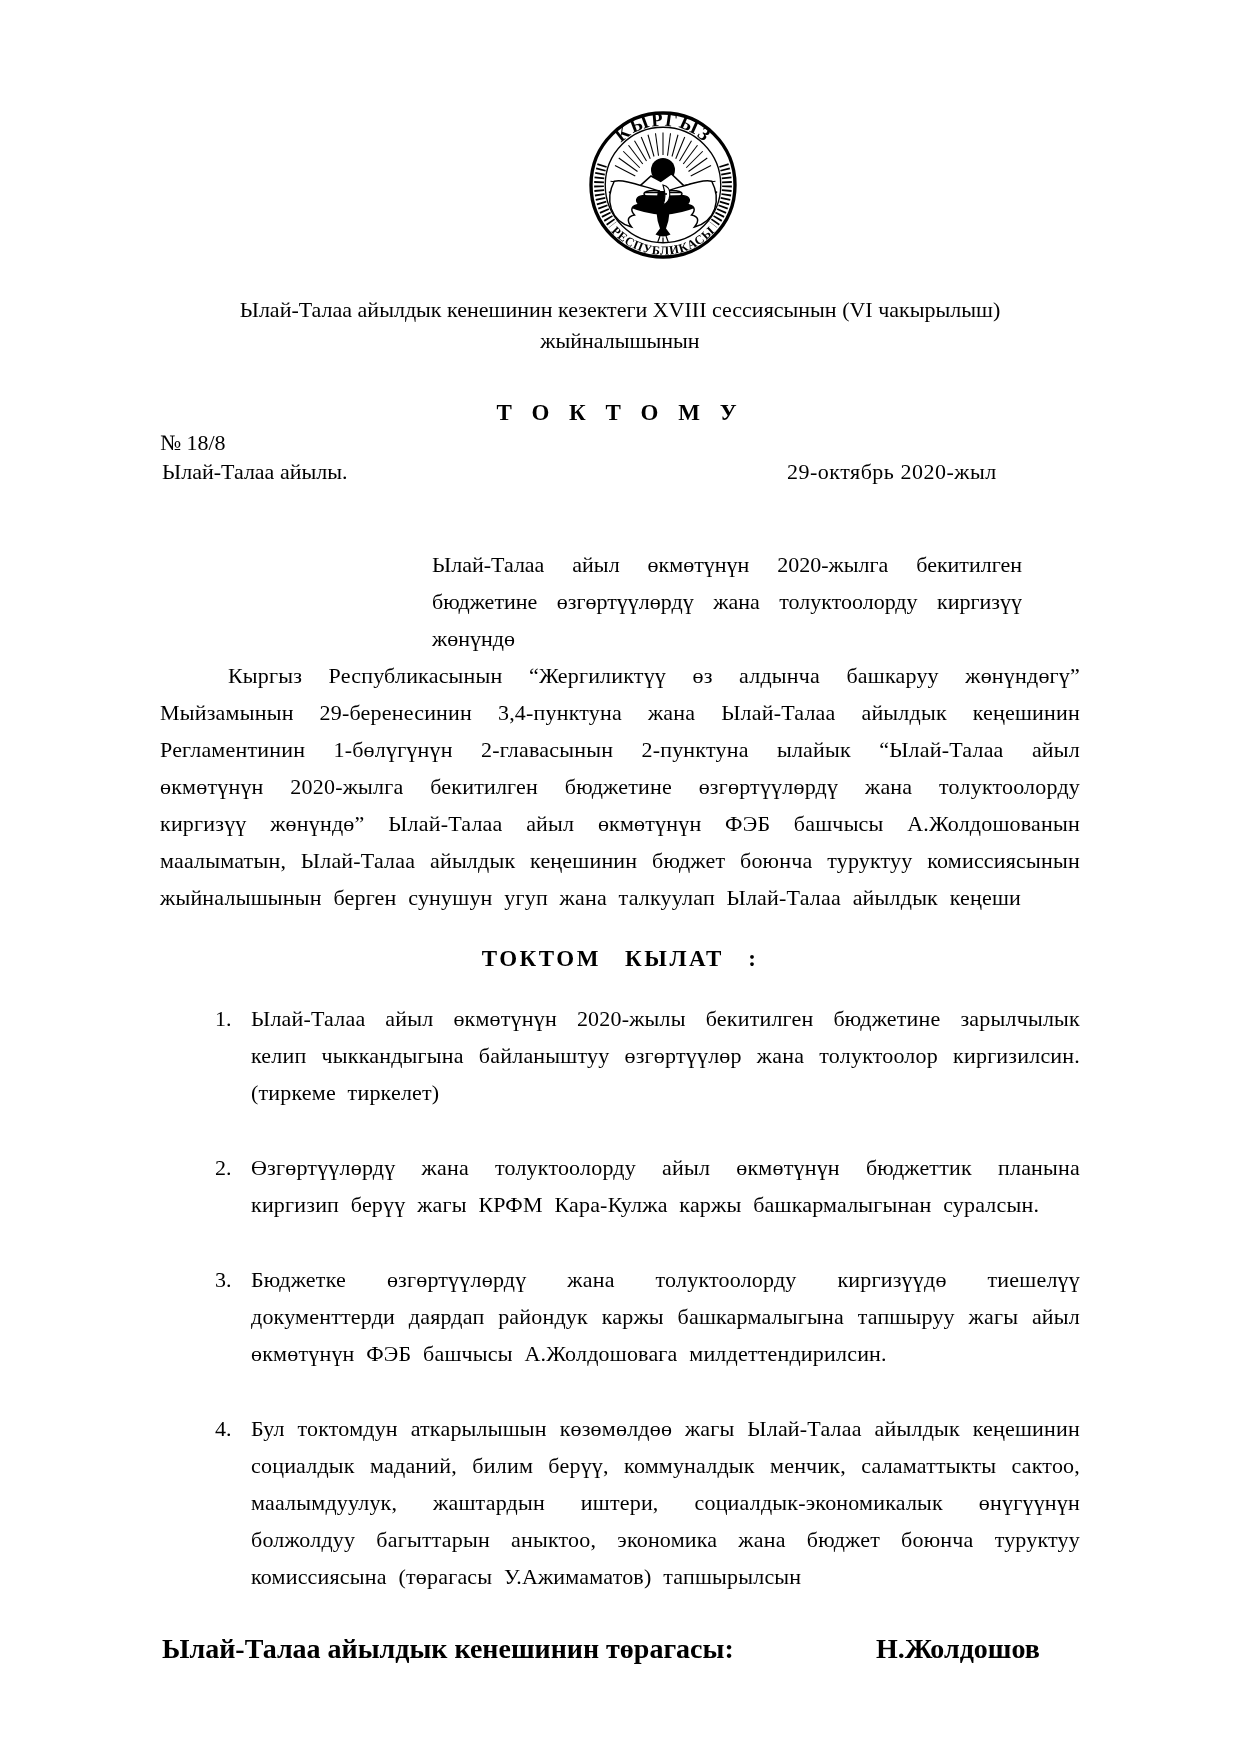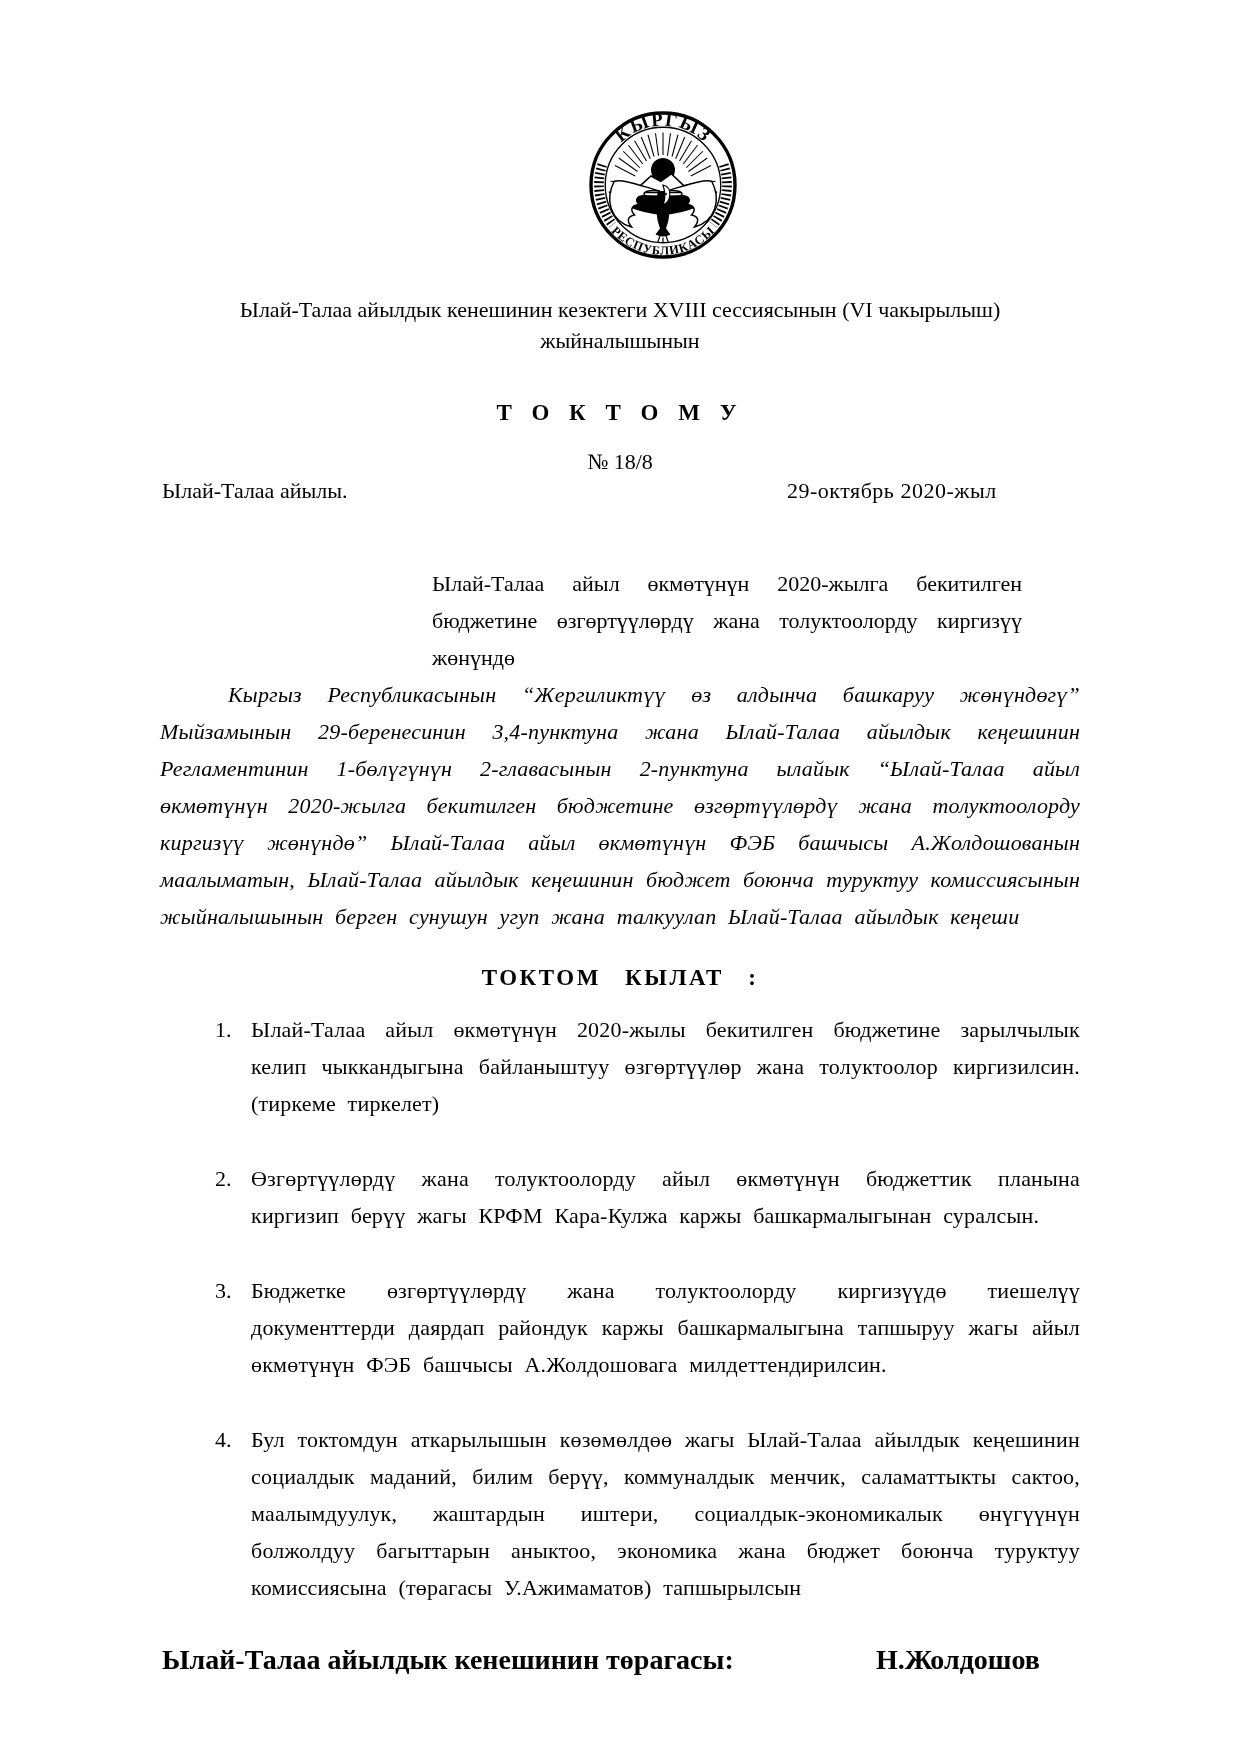--- a/index.html
+++ b/index.html
@@ -13,36 +13,36 @@
   }
   .content{padding:0 160px;}
   
   .emblem-wrap{margin-top:110px;margin-left:428px;width:150px;height:150px;}
   .emblem-wrap svg{width:150px;height:150px;display:block;}
   .emblem-text{font-family:"Liberation Serif","DejaVu Serif",serif;font-weight:bold;}
   
   .session-line1{margin-top:34px;text-align:center;font-size:22px;line-height:31px;}
   .session-line2{text-align:center;font-size:22px;line-height:31px;}
   .doc-type{margin-top:41px;text-align:center;font-size:23px;font-weight:bold;letter-spacing:7px;line-height:31px;}
-  .doc-number{text-align:center;font-size:22px;line-height:30px;margin-top:19px;}
+  .doc-number{font-size:22px;line-height:30px;}
   .place-date{position:relative;margin-top:1px;height:37px;font-size:22px;}
   .place{position:absolute;left:2px;top:0;}
   .date{position:absolute;left:627px;top:0;letter-spacing:0.5px;}
   
   .subject{
     margin-top:50px;margin-left:272px;width:590px;
     font-size:22px;line-height:37px;text-align:justify;word-spacing:5px;
   }
   
   .preamble{
     width:920px;font-size:22px;line-height:37px;text-align:justify;
-    text-indent:68px;word-spacing:6px;letter-spacing:0.2px;font-style:italic;
+    text-indent:68px;word-spacing:6px;letter-spacing:0.2px;
   }
   .res-heading{
-    margin-top:30px;margin-bottom:20px;text-align:center;
+    margin-top:30px;margin-bottom:28px;text-align:center;
     font-size:23px;font-weight:bold;letter-spacing:2.5px;word-spacing:16px;
   }
   
   .items{padding-left:55px;}
   .doc-item{display:flex;margin-bottom:38px;font-size:22px;line-height:37px;}
   .doc-item .num{flex:0 0 36px;}
   .doc-item .itext{flex:1;text-align:justify;word-spacing:6px;letter-spacing:0.2px;}
   
   .signature{position:relative;margin-top:6px;height:40px;font-size:28px;font-weight:bold;}
   .sig-title{position:absolute;left:2px;top:0;}

